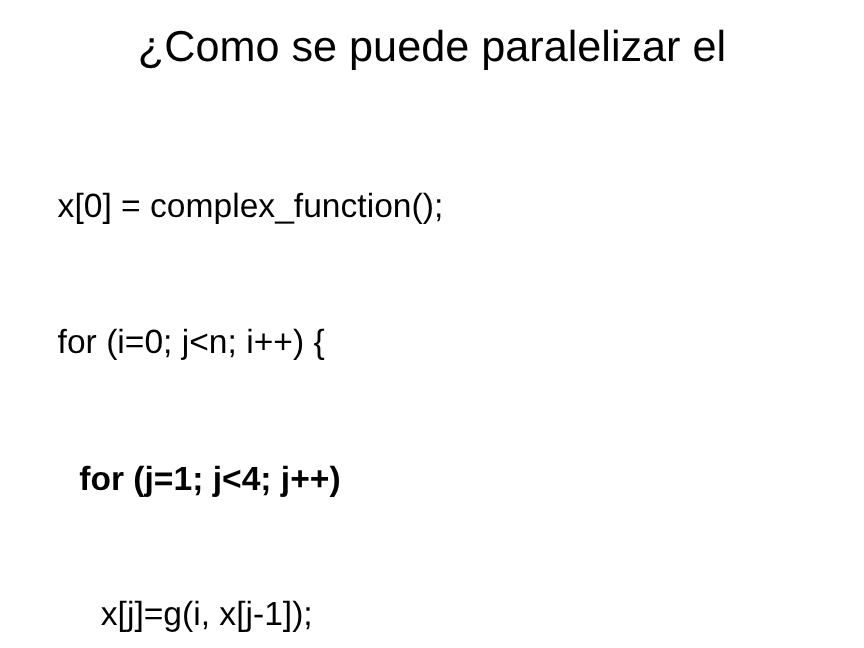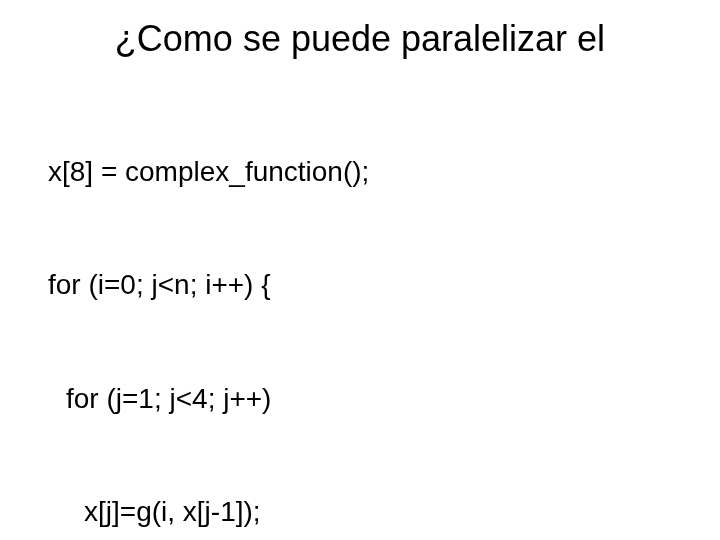--- a/index.html
+++ b/index.html
@@ -30,30 +30,30 @@
     font-size: 28px;
     line-height: 1.35;
     padding-left: 48px;
     padding-top: 18px;
     font-weight: normal;
     white-space: pre;
   }
   .code-line {
     display: block;
   }
-  .indent1 { padding-left: 18px; }
+  .indent1 { padding-left: 18px; font-weight: bold; }
   .indent2 { padding-left: 36px; }
 </style>
 </head>
 <body>
 
 <div class="slide">
   <div class="title">
     <span>¿Como se puede paralelizar el</span><br>
   </div>
   <div class="code-block">
-    <span class="code-line">x[8] = complex_function();</span>
+    <span class="code-line">x[0] = complex_function();</span>
     <span class="code-line">for (i=0; j&lt;n; i++) {</span>
     <span class="code-line indent1">for (j=1; j&lt;4; j++)</span>
     <span class="code-line indent2">x[j]=g(i, x[j-1]);</span>
     
   </div>
 </div>
 
 </body></html>

